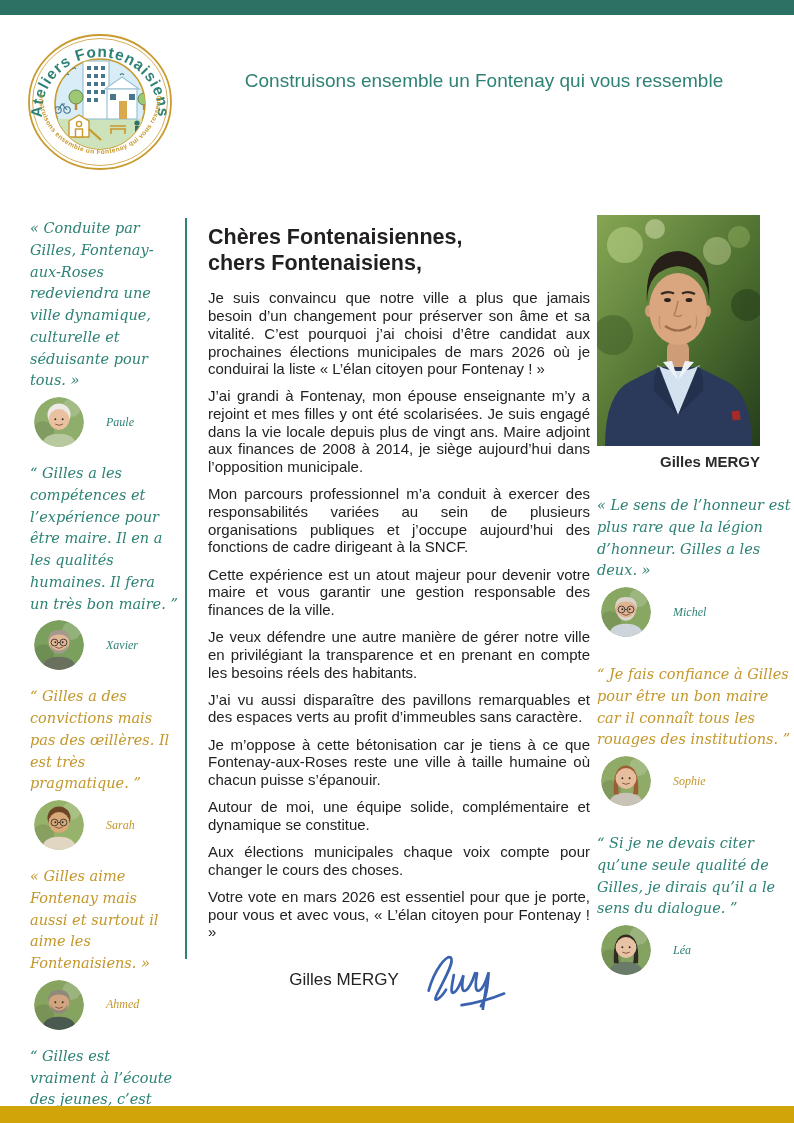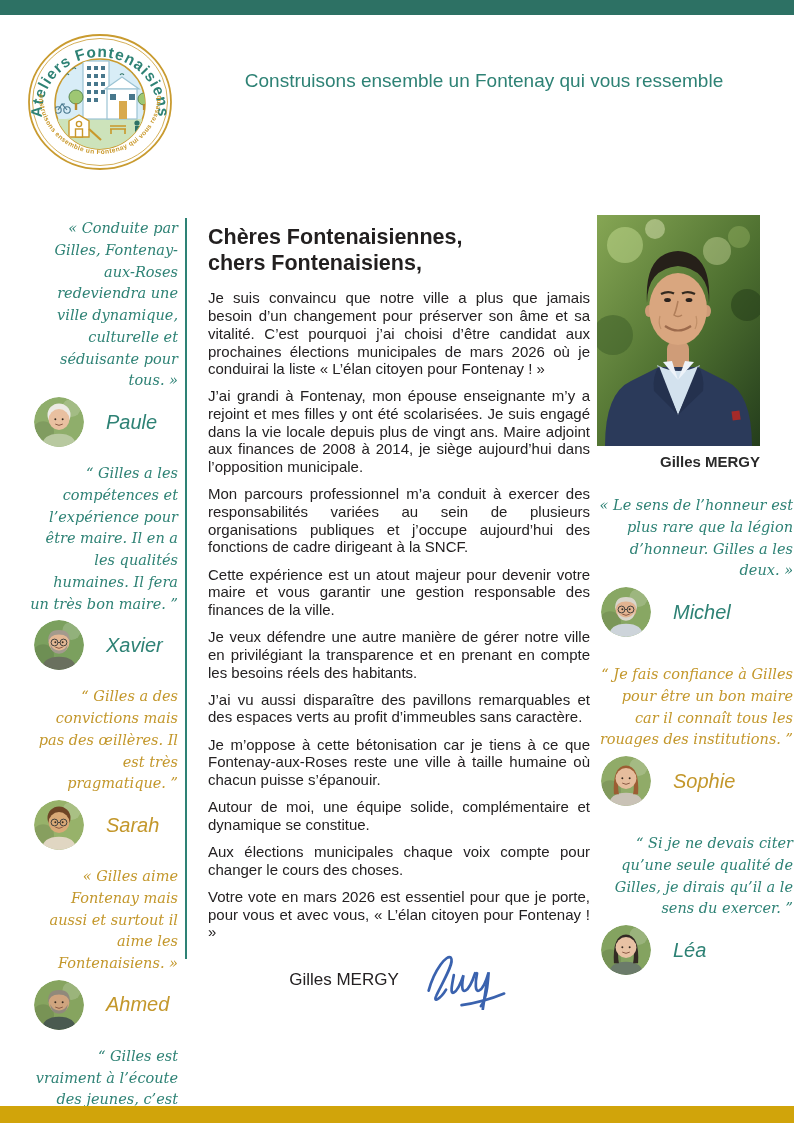--- a/index.html
+++ b/index.html
@@ -27,29 +27,29 @@
   .col-right { position:absolute; left:597px; top:215px; width:196px; }
 
   
   .heading { font-size:21.5px; font-weight:bold; color:#221f1f; line-height:1.22; margin:0 0 13px 0; }
   .col-main p { font-size:15px; line-height:1.18; text-align:justify; color:#242122; margin:0 0 9.5px 0; }
   .sig-row { display:flex; align-items:center; justify-content:center; gap:18px; margin-top:8px; }
   .sig-name { font-size:17px; color:#242122; }
   .sig-svg { width:92px; height:60px; }
 
   
-  .t-item { margin-bottom:16px;text-align:right; }
+  .t-item { margin-bottom:16px; }
   .col-right .t-item { margin-bottom:27px; }
   .t-quote { font-family:"DejaVu Serif", serif; font-style:italic; font-size:14.5px; line-height:1.5; }
   .t-teal .t-quote, .t-teal .t-name { color:#2e8275; }
   .t-gold .t-quote, .t-gold .t-name { color:#c3972b; }
   .t-row { display:flex; align-items:center; gap:22px; margin:5px 0 0 4px; }
   .t-avatar { width:50px; height:50px; border-radius:50%; overflow:hidden; flex:none; }
   .t-avatar svg { width:100%; height:100%; display:block; }
-  .t-name { font-family:Liberation Sans, sans-serif; font-style:italic; font-size:20px; }
+  .t-name { font-family:Liberation Serif, serif; font-style:italic; font-size:12px; }
 
   
   .portrait { width:163px; height:231px; display:block; }
   .portrait-caption { width:163px; text-align:right; font-weight:bold; font-size:15px;
                       color:#2a2a2a; margin:7px 2px 25px 0; }
 </style>
 </head>
 <body>
 
 <div class="page">
@@ -388,21 +388,21 @@
       <circle cx="34.4" cy="26.6" r="1.15" fill="#33291f"></circle>
       <path d="M25.5,32.5 Q30,35.5 34.5,32.5" stroke="#8a5a44" stroke-width="1.2" fill="none"></path>
 
     </g>
   </svg>
           </div>
       <div class="t-name">Sophie</div>
         </div>
     </div>
     <div class="t-item t-teal">
-      <div class="t-quote">“ Si je ne devais citer qu’une seule qualité de Gilles, je dirais qu’il a le sens du exercer. ”</div>
+      <div class="t-quote">“ Si je ne devais citer qu’une seule qualité de Gilles, je dirais qu’il a le sens du dialogue. ”</div>
       <div class="t-row">
           <div class="t-avatar">
             <svg viewBox="0 0 60 60">
     <defs>
                 <clipPath id="avc7">
                   <circle cx="30" cy="30" r="30"></circle>
                 </clipPath>
               </defs>
     <g clip-path="url(#avc7)">
       <rect width="60" height="60" fill="#84a360"></rect>

